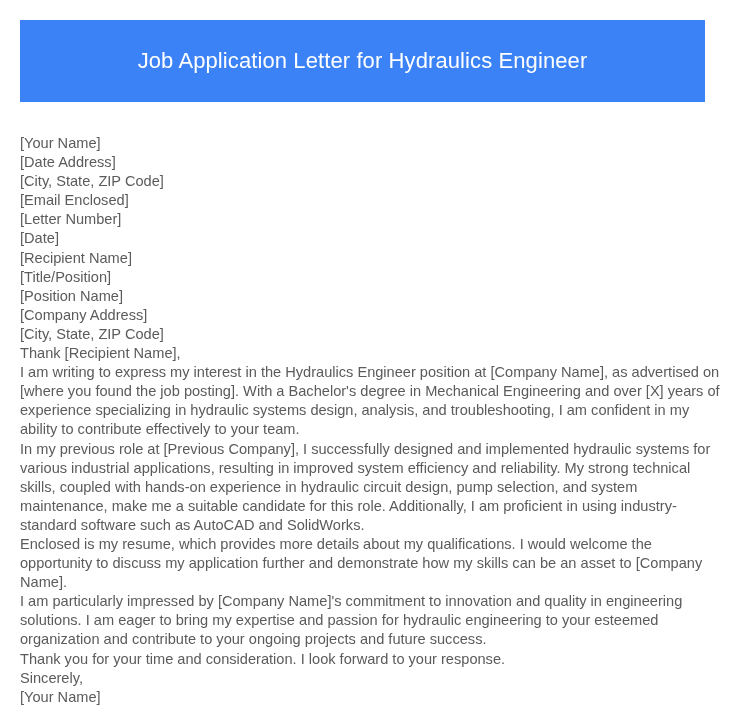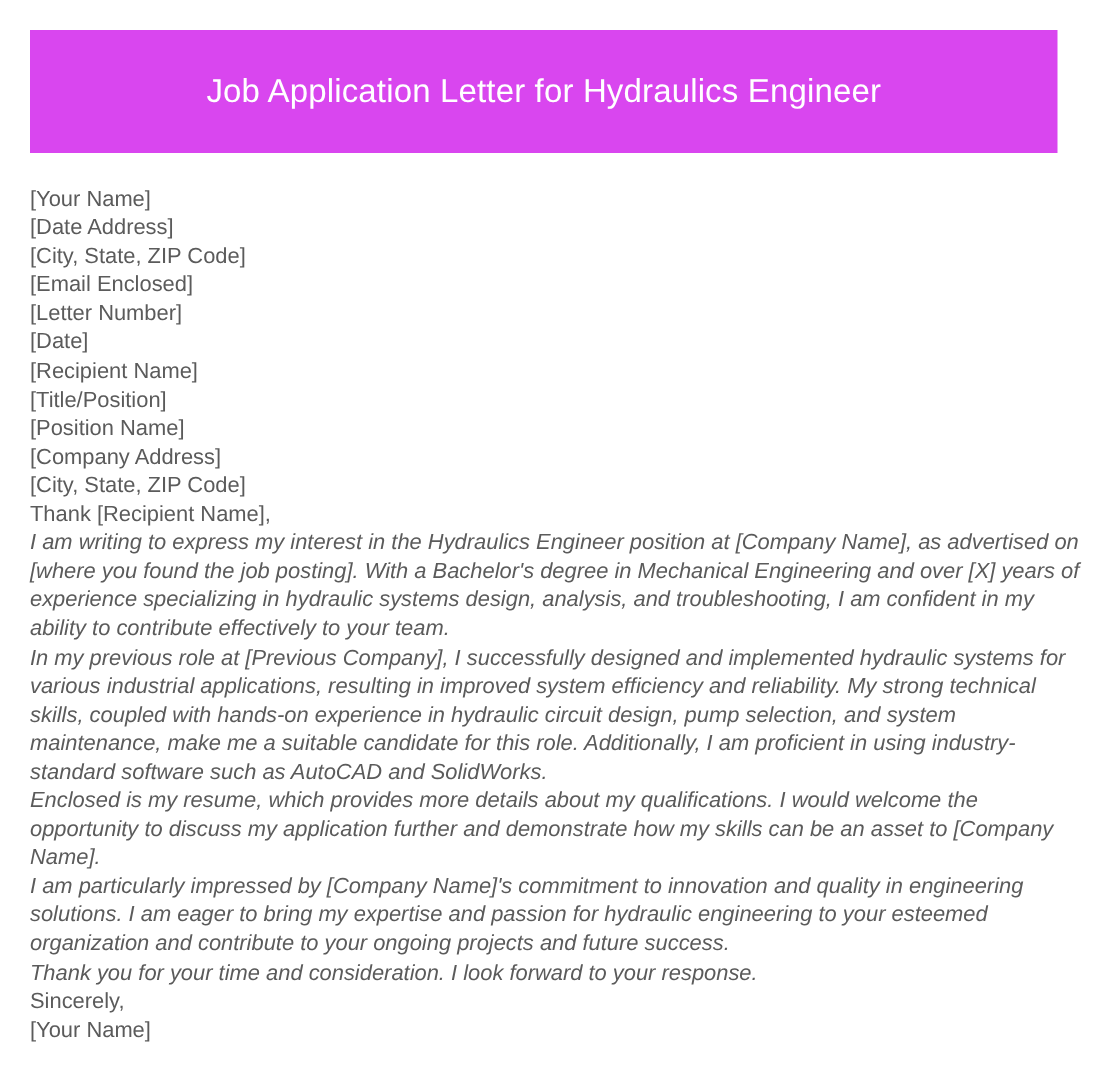--- a/index.html
+++ b/index.html
@@ -19,60 +19,59 @@
     height: 724px;
     background: #ffffff;
     box-sizing: border-box;
   }
   .header-banner {
     position: absolute;
     left: 20px;
     top: 20px;
     width: 685px;
     height: 82px;
-    background: #d946ef;
+    background: #3b82f6;
     display: flex;
     align-items: center;
     justify-content: center;
     box-sizing: border-box;
   }
   .header-title {
     color: #ffffff;
     font-size: 22px;
     font-weight: normal;
     line-height: 1.2;
     letter-spacing: 0.1px;
     text-align: center;
     margin: 0;
     font-family: "Liberation Sans", sans-serif;
   }
   .letter-body {
     position: absolute;
     left: 20px;
-    top: 124px;
+    top: 134px;
     width: 702px;
     color: #5b5b5b;
     font-size: 14.6px;
     line-height: 19.1px;
     font-family: "Liberation Sans", sans-serif;
     box-sizing: border-box;
   }
   .line {
     margin: 0;
     padding: 0;
     white-space: pre-wrap;
     word-wrap: break-word;
     text-align: left;
   }
   .para {
     margin: 0;
     padding: 0;
     text-align: left;
     word-wrap: break-word;
-    font-style: italic;
   }
 </style>
 </head>
 <body>
 
 <div class="page">
 
   <div class="header-banner">
     <h1 class="header-title">Job Application Letter for Hydraulics Engineer</h1>
   </div>

